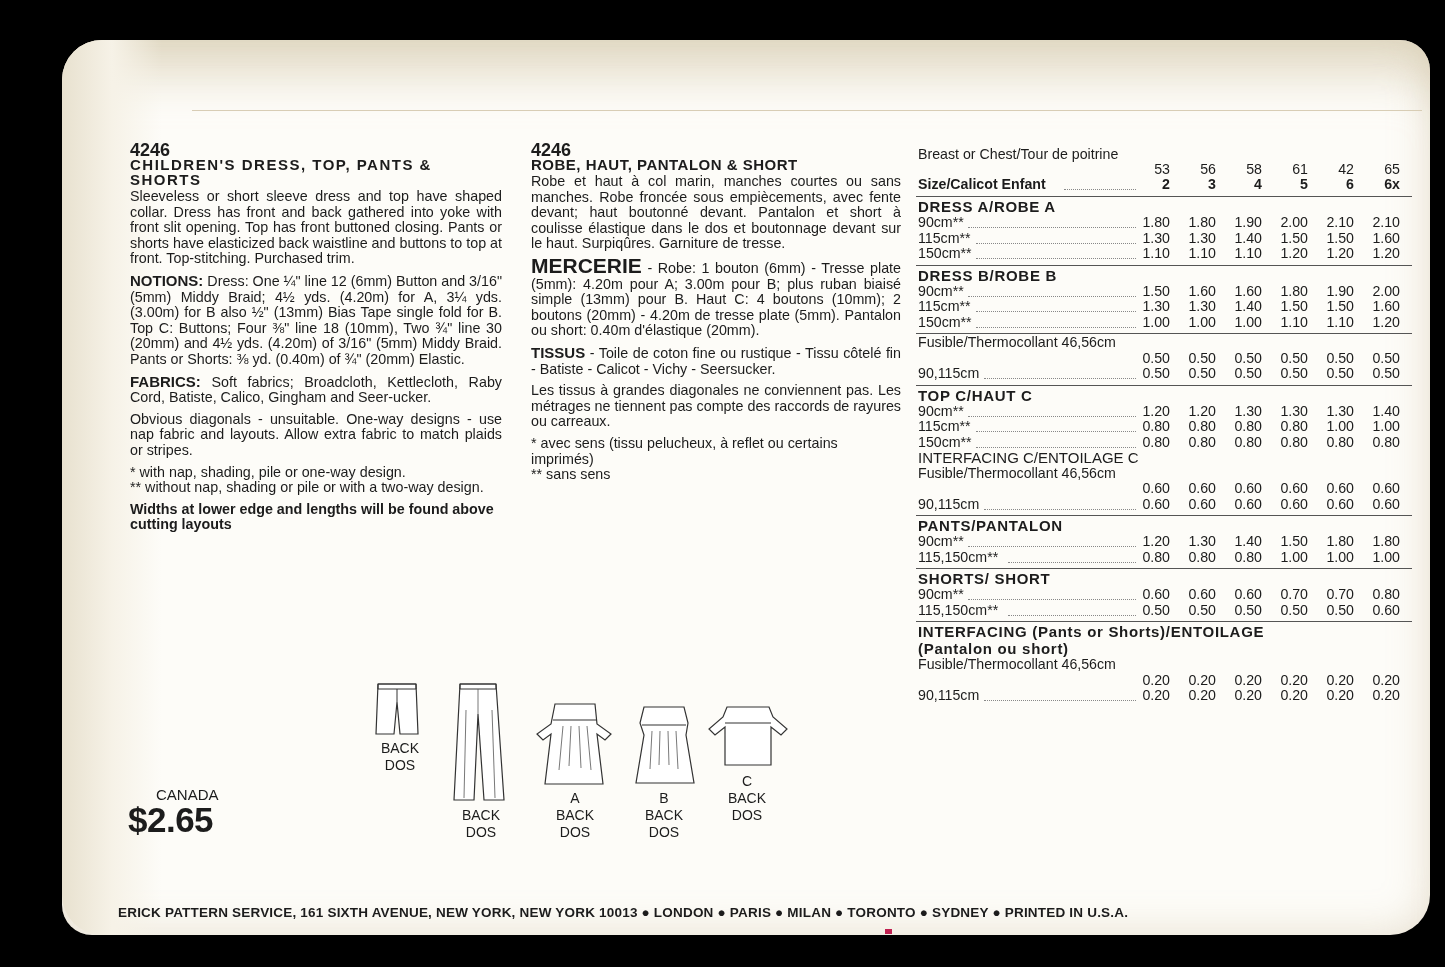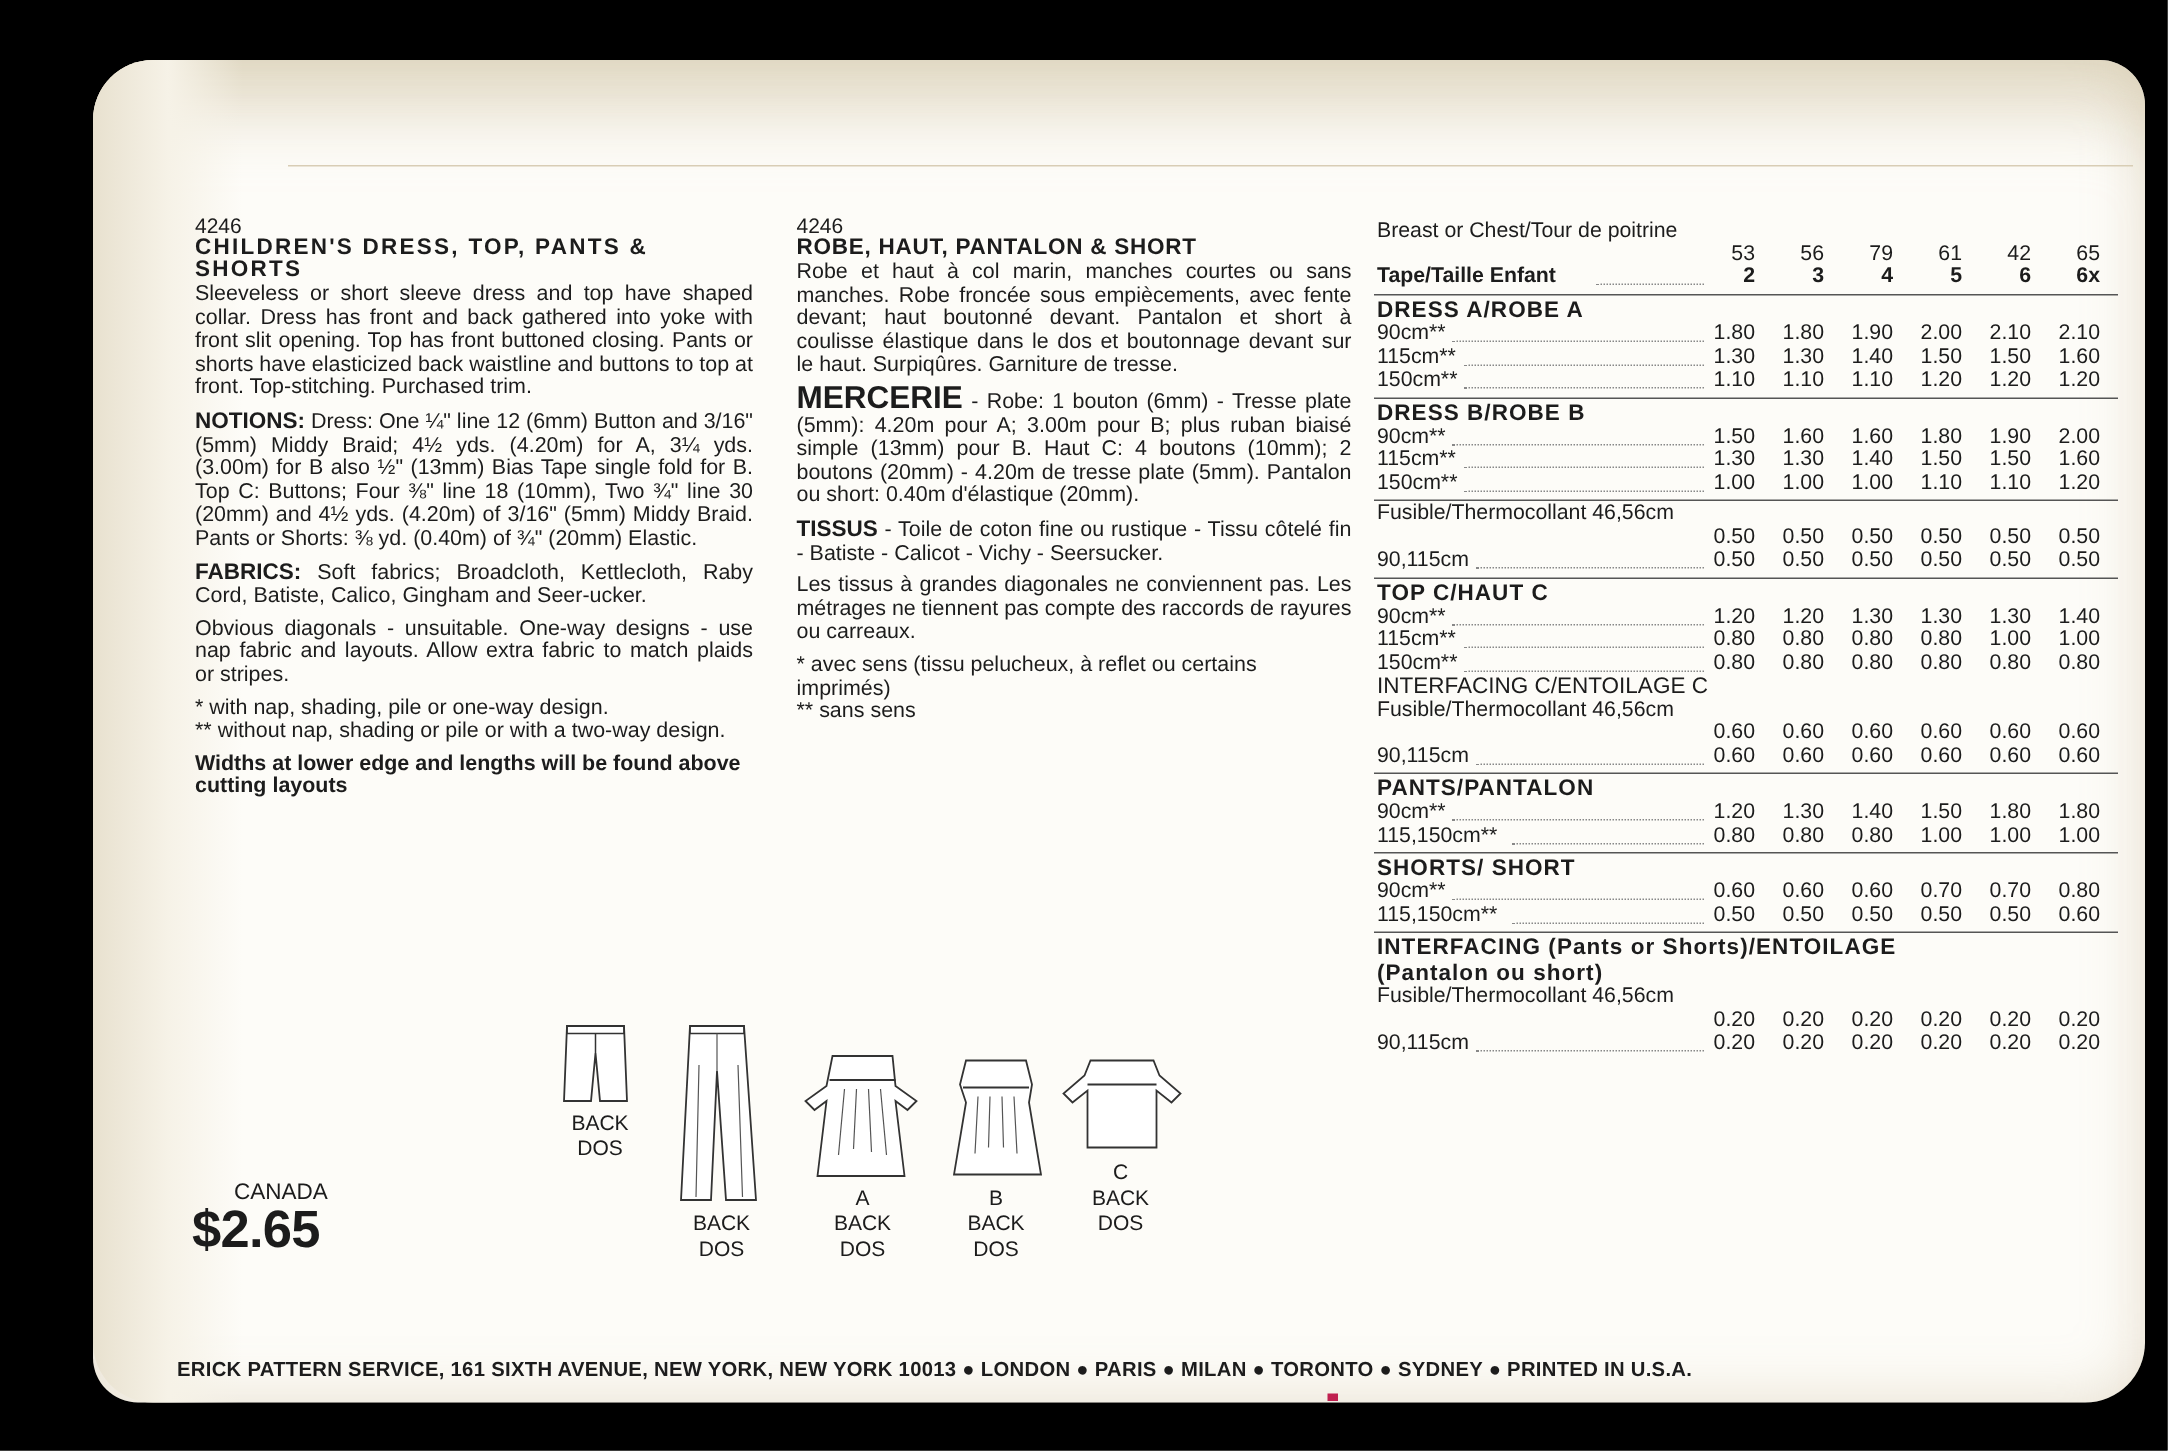--- a/index.html
+++ b/index.html
@@ -11,21 +11,21 @@
     box-shadow: inset 0 0 40px rgba(190,170,130,0.35), inset 0 70px 40px -30px rgba(220,210,185,0.6);
   }
   .paper:before {
     content:""; position:absolute; left:0; top:0; width:100px; height:895px;
     background:linear-gradient(90deg, #e8e1cf 0%, #f6f2e7 50%, rgba(255,255,255,0) 100%);
     border-radius:40px 0 0 40px;
   }
   .flap-line { position:absolute; left:130px; top:70px; width:1230px; height:1px; background:#d8cdb5; }
   .col { position:absolute; font-size:14.3px; line-height:15.6px; }
   .col p { margin:0 0 6px 0; text-align:justify; }
-  .col .num { font-weight:normal; font-size:14px; line-height:14px; }
+  .col .num { font-weight:bold; font-size:18px; line-height:14px; }
   .col .title { font-weight:bold; font-size:15px; letter-spacing:1.5px; line-height:15px; margin-bottom:2px; }
   .col .title2 { font-weight:bold; font-size:15px; letter-spacing:0.5px; line-height:15px; margin-bottom:2px; }
   .b { font-weight:bold; }
   .bold-para { font-weight:bold; text-align:left !important; }
   .note { margin:0 !important; text-align:left !important; }
   
   .chart { position:absolute; left:916px; top:146px; width:496px; font-size:14.2px; }
   .chart .hdr { position:relative; height:50px; }
   .chart .breast { position:absolute; left:2px; top:0; }
   .section { border-top:1px solid #555; padding-top:1px; position:relative; }
@@ -75,28 +75,28 @@
   <p class="note">** sans sens</p>
 </div>
 
 <div class="chart">
   <div class="hdr" style="height:50px;">
     <div class="breast">Breast or Chest/Tour de poitrine</div>
     <div class="row" style="position:absolute; top:16px; left:0; width:100%;">
       <div class="vals">
         <span style="left:0">53</span>
         <span style="left:46px">56</span>
-        <span style="left:92px">79</span>
+        <span style="left:92px">58</span>
         <span style="left:138px">61</span>
         <span style="left:184px">42</span>
         <span style="left:230px">65</span>
       </div>
     </div>
     <div class="row" style="position:absolute; top:31px; left:0; width:100%; font-weight:bold;">
-      <span class="lbl">Tape/Taille Enfant</span>
+      <span class="lbl">Size/Calicot Enfant</span>
       <span class="dots" style="left:148px; width:72px;"></span>
       <div class="vals">
         <span style="left:0">2</span>
         <span style="left:46px">3</span>
         <span style="left:92px">4</span>
         <span style="left:138px">5</span>
         <span style="left:184px">6</span>
         <span style="left:230px">6x</span>
       </div>
     </div>

